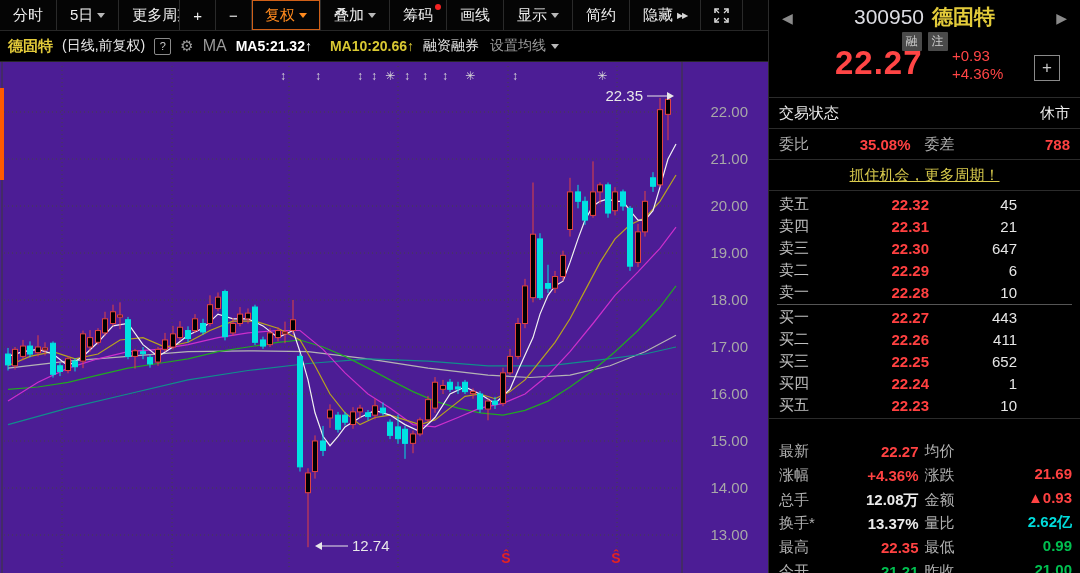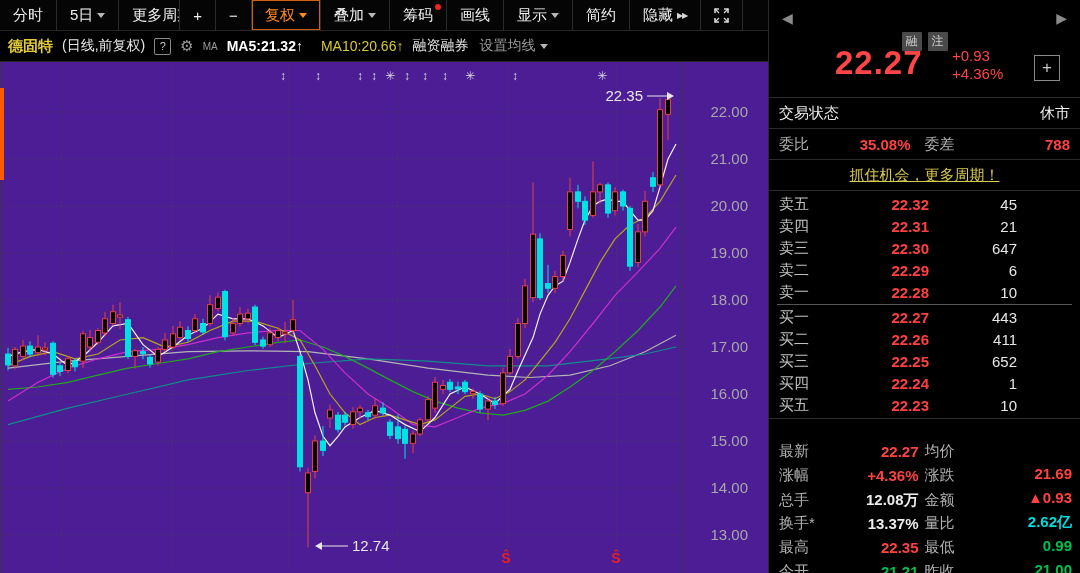--- a/index.html
+++ b/index.html
@@ -18,23 +18,23 @@
   .red-dot{position:absolute;top:4px;right:5px;width:6px;height:6px;border-radius:50%;background:#f32222;}
   .dbl-arrow{font-size:8px;color:#d8d8d8;letter-spacing:-1px;}
   
   .chart-header{position:absolute;left:0;top:31px;width:768px;height:31px;display:flex;align-items:center;
                 gap:9px;padding-left:8px;border-bottom:1px solid #262626;background:#000;box-sizing:border-box;}
   .ch-title{color:#e3cb3a;font-weight:bold;font-size:15px;}
   .ch-sub{color:#e6e6e6;font-size:14px;}
   .qbox{border:1px solid #8a8a8a;color:#c8c8c8;font-size:11px;width:15px;height:15px;line-height:15px;
         text-align:center;border-radius:2px;}
   .gear{color:#9a9a9a;font-size:15px;}
-  .ma-dim{color:#9a9a9a;font-size:10px;}
+  .ma-dim{color:#9a9a9a;font-size:16px;}
   .ma5{color:#ffffff;font-size:14px;font-weight:bold;}
-  .ma10{color:#d8c832;font-size:14px;font-weight:normal;padding-left:9px;}
+  .ma10{color:#d8c832;font-size:14px;font-weight:bold;padding-left:9px;}
   .rzrq{color:#e6e6e6;font-size:14px;}
   .set-ma{color:#9a9a9a;font-size:14px;margin-left:2px;display:flex;align-items:center;gap:5px;}
   
   .chart-wrap{position:absolute;left:0;top:62px;width:768px;height:511px;}
   
   .panel{position:absolute;left:768px;top:0;width:312px;height:573px;background:#000;
          border-left:1px solid #2b2b2b;box-sizing:border-box;}
   .p-header{position:relative;height:97px;border-bottom:1px solid #2b2b2b;}
   .nav-arrow{position:absolute;top:10px;color:#8a8a8a;font-size:14px;cursor:pointer;}
   .nav-left{left:13px;} .nav-right{right:13px;}
@@ -376,20 +376,23 @@
         <text x="352" y="489" fill="#e8e8e8" font-size="15" text-anchor="start">12.74</text>
         <line x1="348" y1="484" x2="322" y2="484" stroke="#e8e8e8"></line>
         <path d="M322 480 l-7 4 l7 4 z" fill="#e8e8e8"></path>
       </svg>
   </div>
 
   <div class="panel">
     <div class="p-header">
       <span class="nav-arrow nav-left">◀</span>
       <span class="nav-arrow nav-right">▶</span>
+      <div class="p-title">
+        <span class="p-code">300950</span><span class="p-name">德固特</span>
+      </div>
       <div class="p-badges" id="badges"><span class="badge">融</span><span class="badge">注</span></div>
       <div class="p-price">22.27</div>
       <div class="p-chg">
         <div>+0.93</div>
         <div>+4.36%</div>
       </div>
       <div class="plus-box">+</div>
     </div>
     <div class="p-row">
       <span class="lab">交易状态</span>

